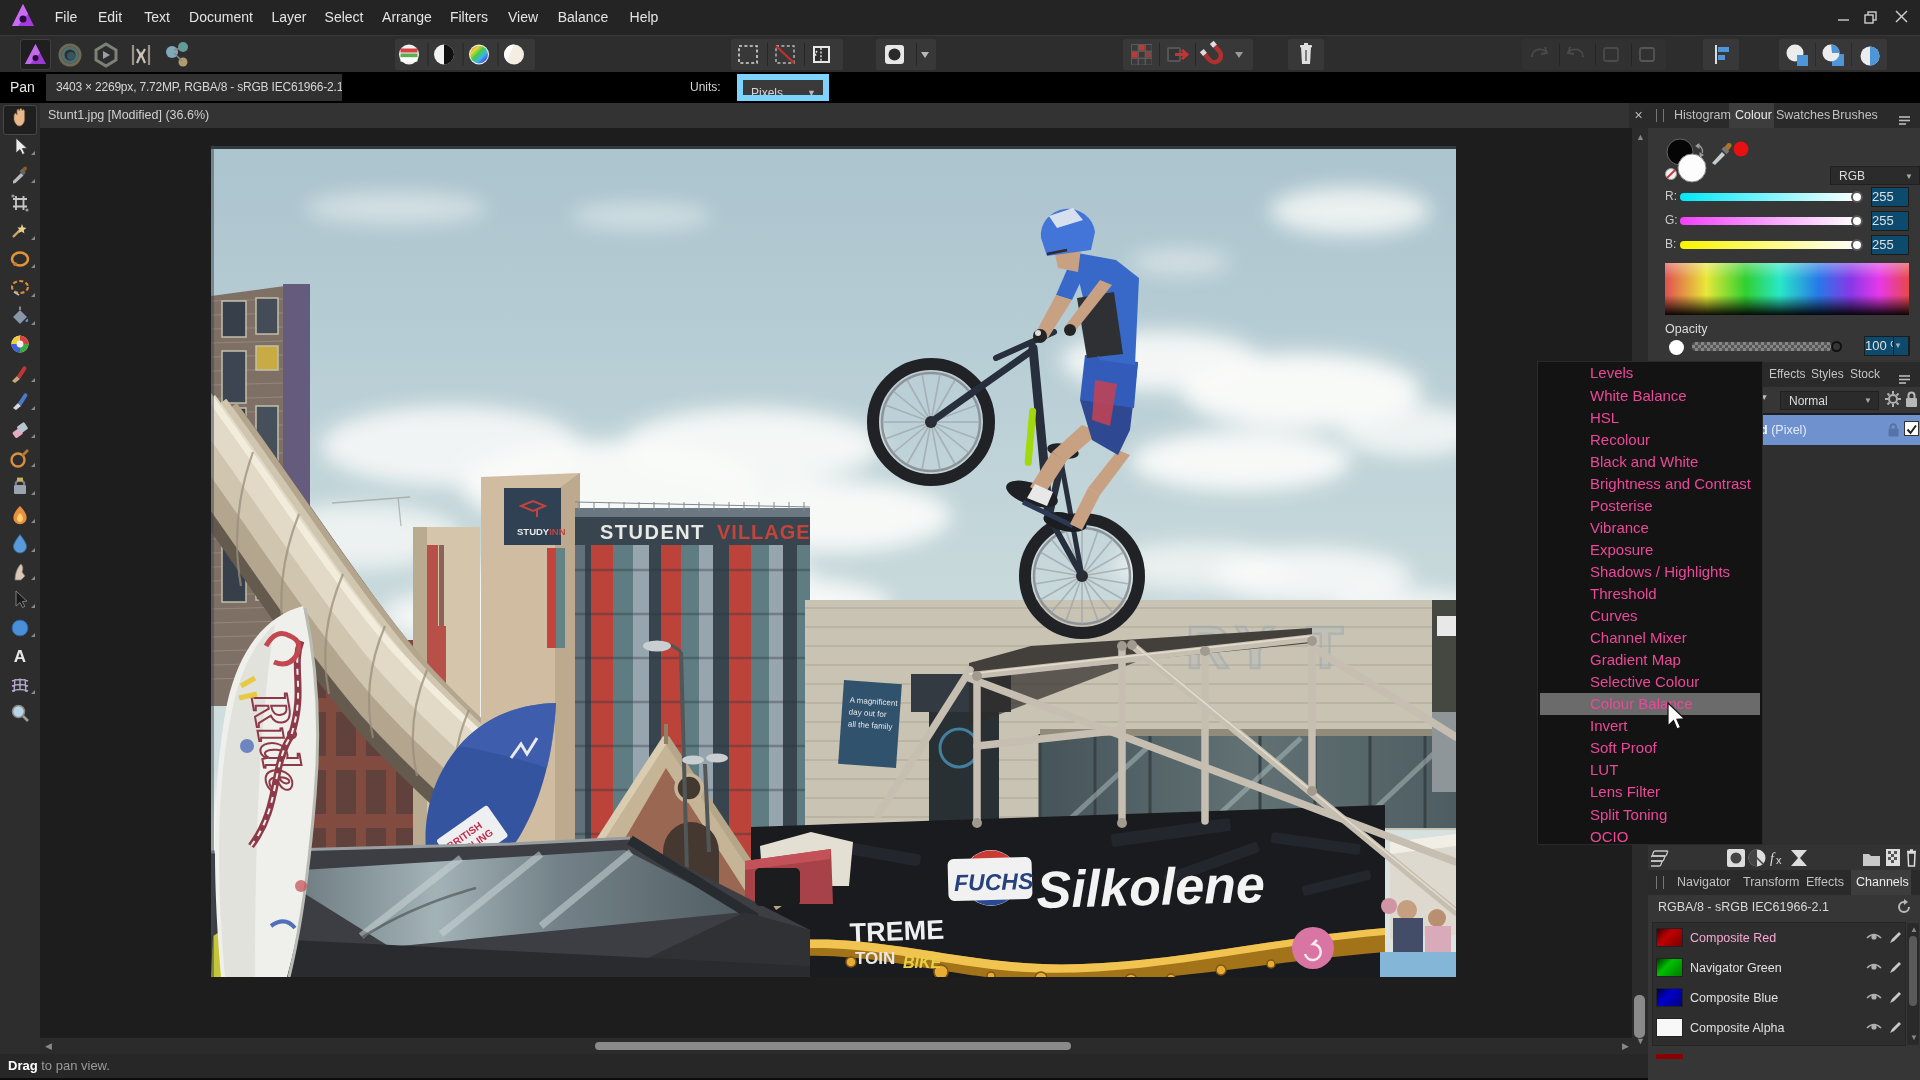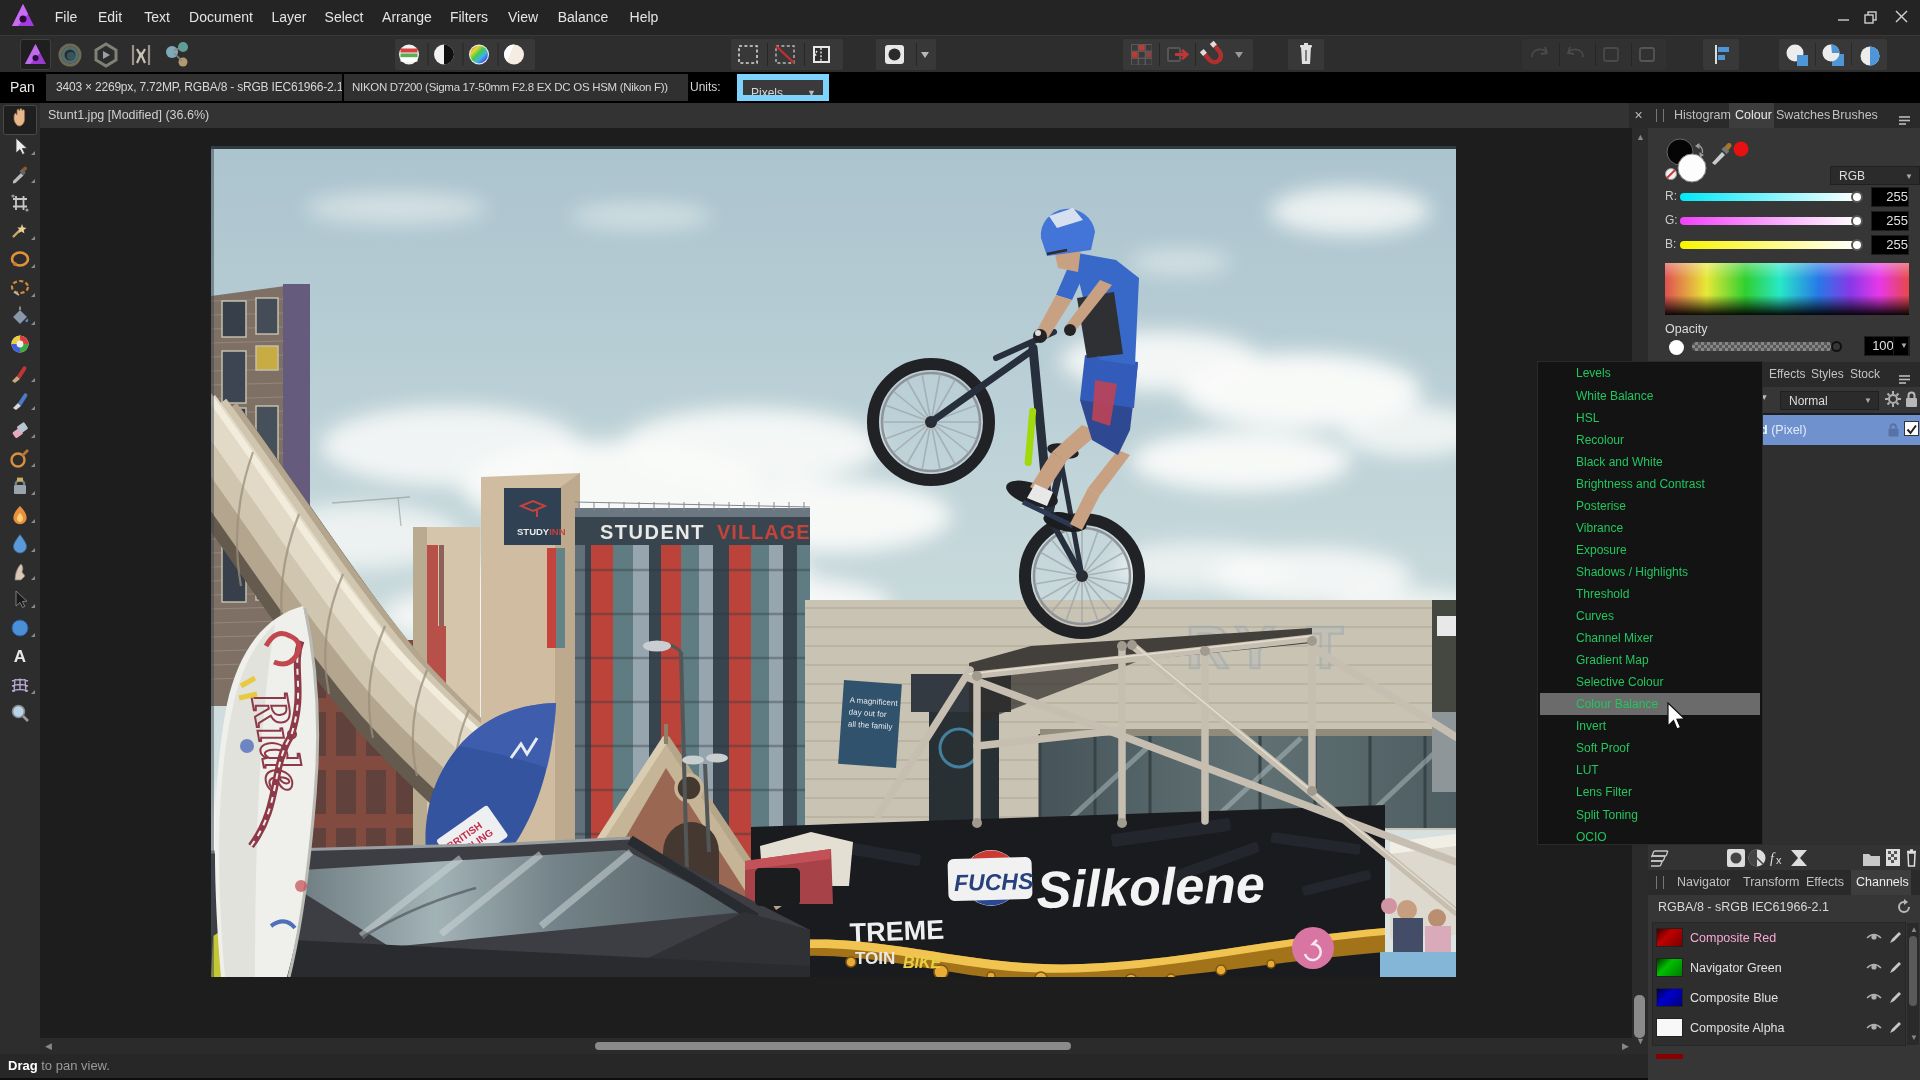--- a/index.html
+++ b/index.html
@@ -9,23 +9,23 @@
 .toolbar{left:0;top:35px;width:1920px;height:37px;background:#2d2d2d;border-top:1px solid #383838}
 .inforow{left:0;top:72px;width:1920px;height:31px;background:#000000}
 .inforow .seg{position:absolute;top:2px;height:27px;background:#303030;font-size:12px;color:#d6d6d6;line-height:27px;white-space:nowrap;overflow:hidden}
 .tabbar{left:40px;top:103px;width:1592px;height:25px;background:#333333;font-size:12.5px;color:#d0d0d0}
 .lefttools{left:0;top:103px;width:40px;height:955px;background:#2d2d2d}
 .canvas{left:40px;top:128px;width:1592px;height:910px;background:#1d1d1d;overflow:hidden}
 .vscroll{left:1632px;top:128px;width:16px;height:926px;background:#2b2b2b}
 .hscroll{left:40px;top:1038px;width:1592px;height:16px;background:#2b2b2b}
 .statusbar{left:0;top:1054px;width:1920px;height:24px;background:#272727;font-size:13px;line-height:24px}
 .rpanel{left:1648px;top:103px;width:272px;height:977px;background:#353535}
-.vbox{position:absolute;background:#000000;border:1px solid #1c1c1c;color:#e0e0e0;font-size:13px;text-align:right}
+.vbox{position:absolute;background:#0c4a6e;border:1px solid #1c1c1c;color:#e0e0e0;font-size:13px;text-align:left}
 .ctxmenu{left:1537px;top:361px;width:226px;height:484px;background:#131313;border:1px solid #2a2a2a;z-index:50}
-.ctxmenu .mi{position:absolute;left:38px;font-size:12px;color:#22c55e;height:22px;line-height:22px;white-space:nowrap}
+.ctxmenu .mi{position:absolute;left:52px;font-size:15px;color:#ec4899;height:22px;line-height:22px;white-space:nowrap}
 .mihl{position:absolute;left:2px;width:220px;height:22px;background:#6b6b6b}
 </style></head><body>
 
 <div class="abs menubar">
   <svg class="abs" style="left:10px;top:2px" width="26" height="28" viewBox="0 0 26 28">
       <path d="M13 2 L24 24 L2 24 Z" fill="#a43ae0"></path>
       <path d="M13 2 L18 12 L8 24 L2 24 Z" fill="#c86cf2"></path>
       <circle cx="13" cy="17" r="3.5" fill="#2a0a3a"></circle>
     </svg>
   <div class="menu-item" style="left:66px">File</div>
@@ -192,21 +192,20 @@
         <g transform="translate(78,4)">
           <circle cx="13" cy="13" r="9.5" fill="#ececec"></circle>
           <path d="M13 3.5 A9.5 9.5 0 0 1 13 22.5 Z" fill="#4e96d8"></path>
         </g>
       </svg></div>
   </div>
 
 <div class="abs inforow">
   <div style="position:absolute;left:10px;top:0;height:31px;line-height:31px;font-size:14px;color:#e8e8e8">Pan</div>
   <div class="seg" style="left:46px;width:296px;padding-left:10px;letter-spacing:-0.2px">3403 × 2269px, 7.72MP, RGBA/8 - sRGB IEC61966-2.1</div>
-  <div class="seg" style="left:344px;width:344px;padding-left:8px;font-size:11.5px;letter-spacing:-0.3px">NIKON D7200 (Sigma 17-50mm F2.8 EX DC OS HSM (Nikon F))</div>
   <div class="seg" style="left:690px;width:46px;background:none">Units:</div>
   <div class="seg" style="left:737px;width:92px;background:#3a3a3a;border:6px solid #7dd3fc;padding-left:8px">Pixels<span style="position:absolute;right:7px;font-size:9px;color:#bbb">▼</span></div>
 </div>
 
 <div class="abs tabbar">
   <div style="position:absolute;left:8px;top:0;line-height:25px">Stunt1.jpg [Modified] (36.6%)</div>
   </div>
 <div class="abs" style="left:1629px;top:103px;width:19px;height:25px;line-height:25px;color:#bbb;font-size:14px;text-align:center;background:#2a2a2a">×</div>
 
 <div class="abs lefttools">

